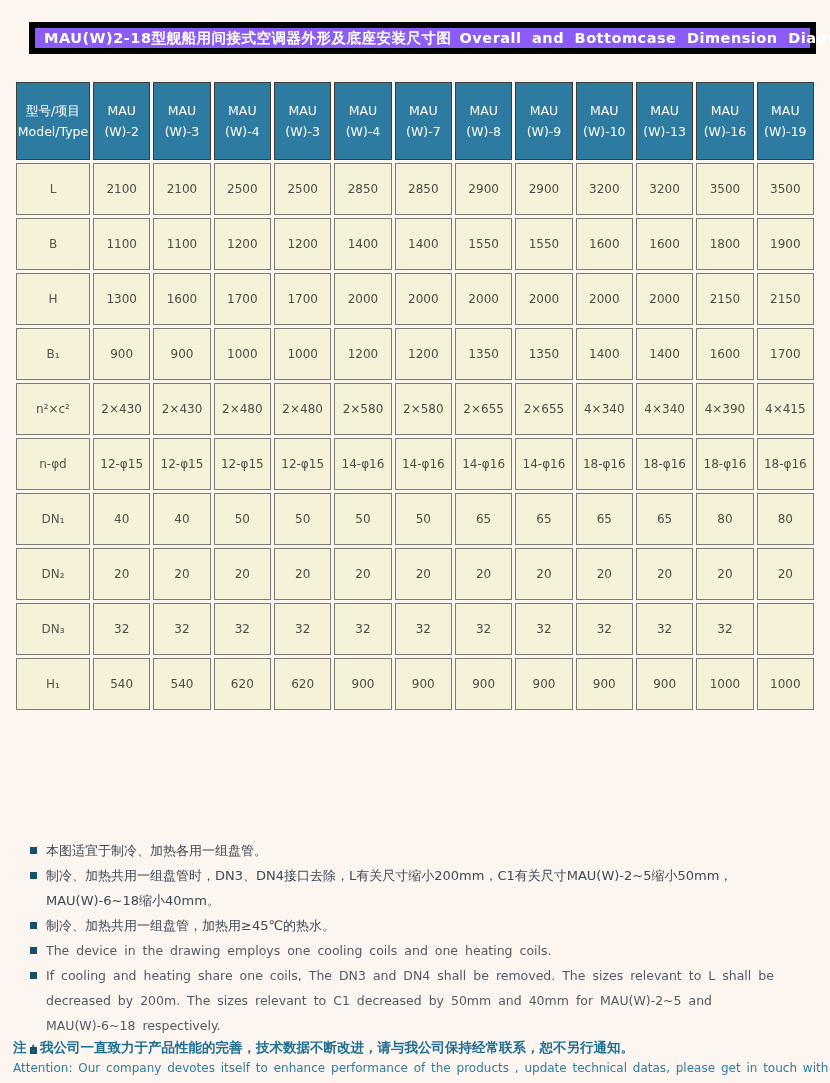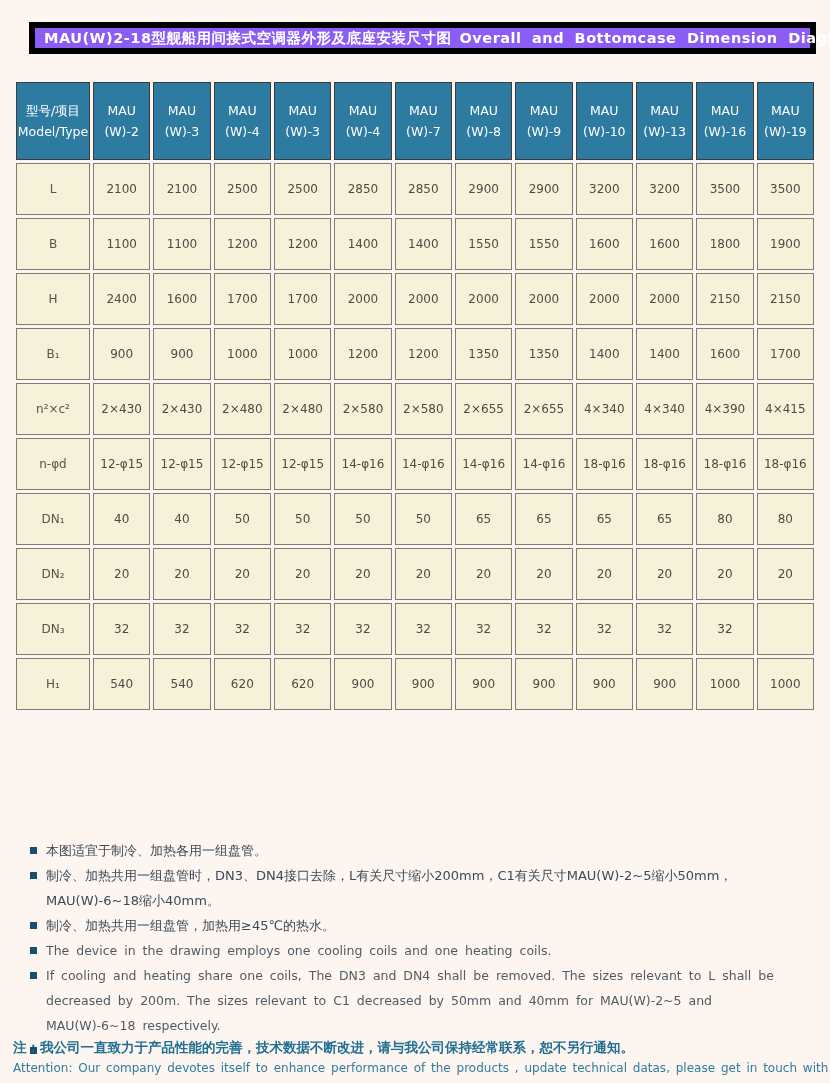--- a/index.html
+++ b/index.html
@@ -146,21 +146,21 @@
         <td>1400</td>
         <td>1550</td>
         <td>1550</td>
         <td>1600</td>
         <td>1600</td>
         <td>1800</td>
         <td>1900</td>
       </tr>
       <tr>
         <td class="rowlabel">H</td>
-        <td>2400</td>
+        <td>1300</td>
         <td>1600</td>
         <td>1700</td>
         <td>1700</td>
         <td>2000</td>
         <td>2000</td>
         <td>2000</td>
         <td>2000</td>
         <td>2000</td>
         <td>2000</td>
         <td>2150</td>

